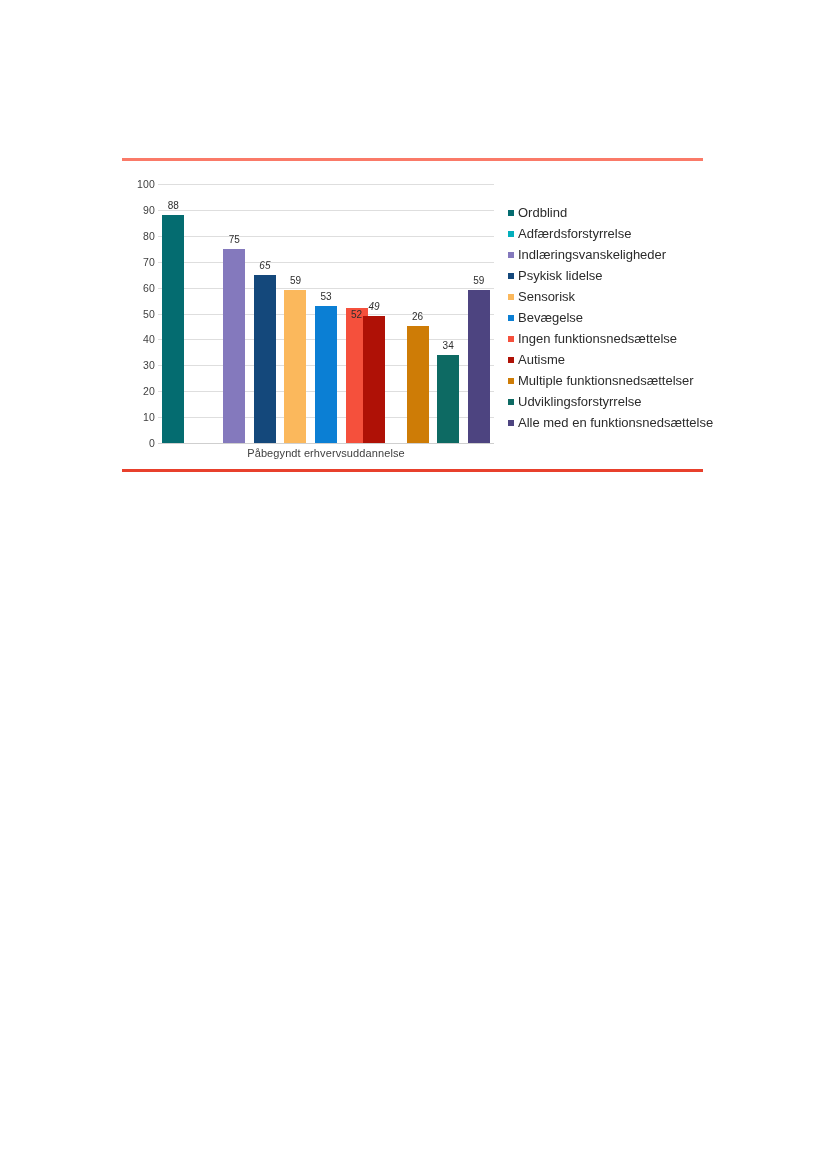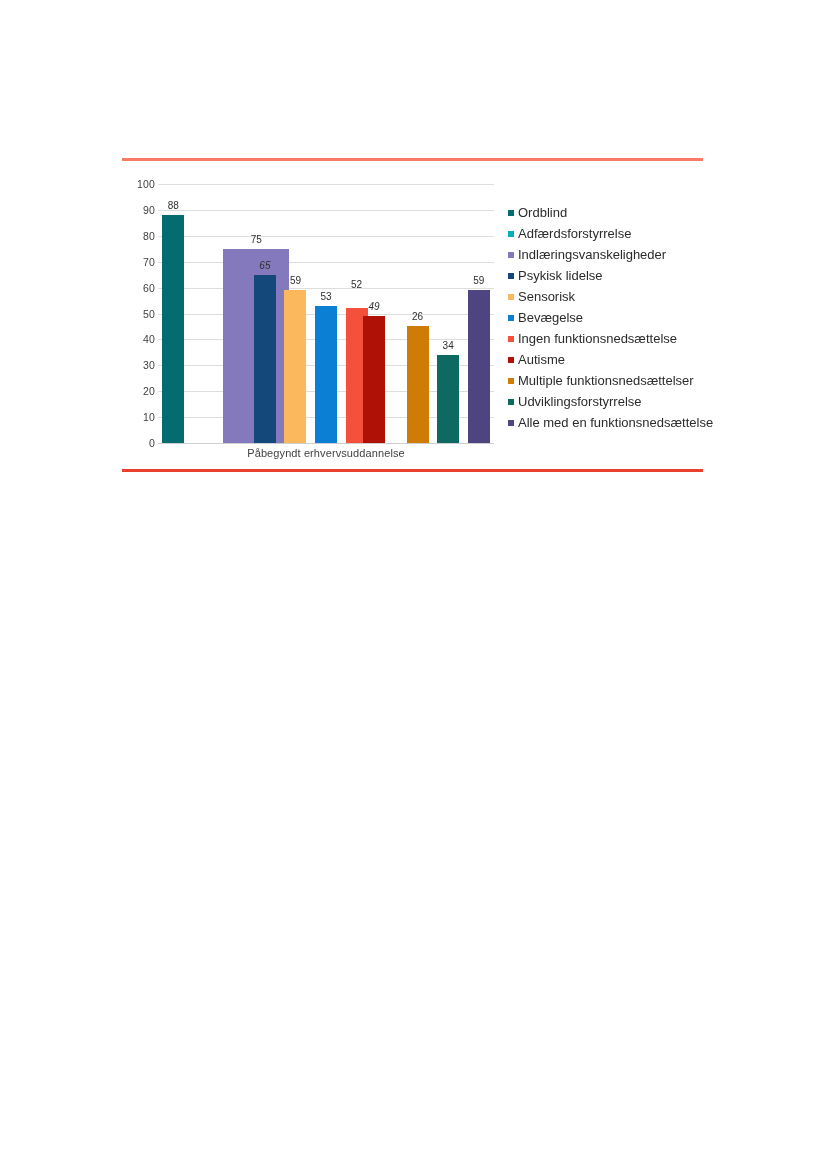--- a/index.html
+++ b/index.html
@@ -187,39 +187,39 @@
         <div class="gridline" style="top: 207.2px;"></div>
         <div class="gridline" style="top: 233.1px;"></div>
         <div class="gridline baseline" style="top: 259px;"></div>
       </div>
 
     <div id="bars-area">
         <div class="bar-slot" style="left: 4.27636px; width: 21.9927px;">
           <div class="bar-rect" title="Ordblind: 88" style="height: 227.92px; background: rgb(4, 108, 112);"></div>
           <div class="bar-value" style="bottom: 231.92px;">88</div>
         </div>
-        <div class="bar-slot" style="left: 65.3673px; width: 21.9927px; padding-left: 44px;">
+        <div class="bar-slot" style="left: 65.3673px; width: 21.9927px;">
           <div class="bar-rect" title="Indlæringsvanskeligheder: 75" style="height: 194.25px; background: rgb(132, 121, 189);"></div>
           <div class="bar-value" style="bottom: 198.25px;">75</div>
         </div>
         <div class="bar-slot" style="left: 95.9127px; width: 21.9927px;">
           <div class="bar-rect" title="Psykisk lidelse: 65" style="height: 168.35px; background: rgb(20, 72, 123);"></div>
           <div class="bar-value" style="bottom: 172.35px; font-style: italic;">65</div>
         </div>
         <div class="bar-slot" style="left: 126.458px; width: 21.9927px;">
           <div class="bar-rect" title="Sensorisk: 59" style="height: 152.81px; background: rgb(251, 184, 92);"></div>
           <div class="bar-value" style="bottom: 156.81px;">59</div>
         </div>
         <div class="bar-slot" style="left: 157.004px; width: 21.9927px;">
           <div class="bar-rect" title="Bevægelse: 53" style="height: 137.27px; background: rgb(11, 127, 212);"></div>
           <div class="bar-value" style="bottom: 141.27px;">53</div>
         </div>
         <div class="bar-slot" style="left: 187.549px; width: 21.9927px;">
           <div class="bar-rect" title="Ingen funktionsnedsættelse: 52" style="height: 134.68px; background: rgb(245, 80, 60);"></div>
-          <div class="bar-value" style="bottom: 153px;">52</div>
+          <div class="bar-value" style="bottom: 123px;">52</div>
         </div>
         <div class="bar-slot" style="left: 205px; width: 21.9927px; font-style: italic;">
           <div class="bar-rect" title="Autisme: 49" style="height: 126.91px; background: rgb(175, 17, 6);"></div>
           <div class="bar-value" style="bottom: 130.91px;">49</div>
         </div>
         <div class="bar-slot" style="left: 248.64px; width: 21.9927px;">
           <div class="bar-rect" title="Multiple funktionsnedsættelser: 45" style="height: 116.55px; background: rgb(206, 124, 6);"></div>
           <div class="bar-value" style="bottom: 120.55px;">26</div>
         </div>
         <div class="bar-slot" style="left: 279.185px; width: 21.9927px;">

